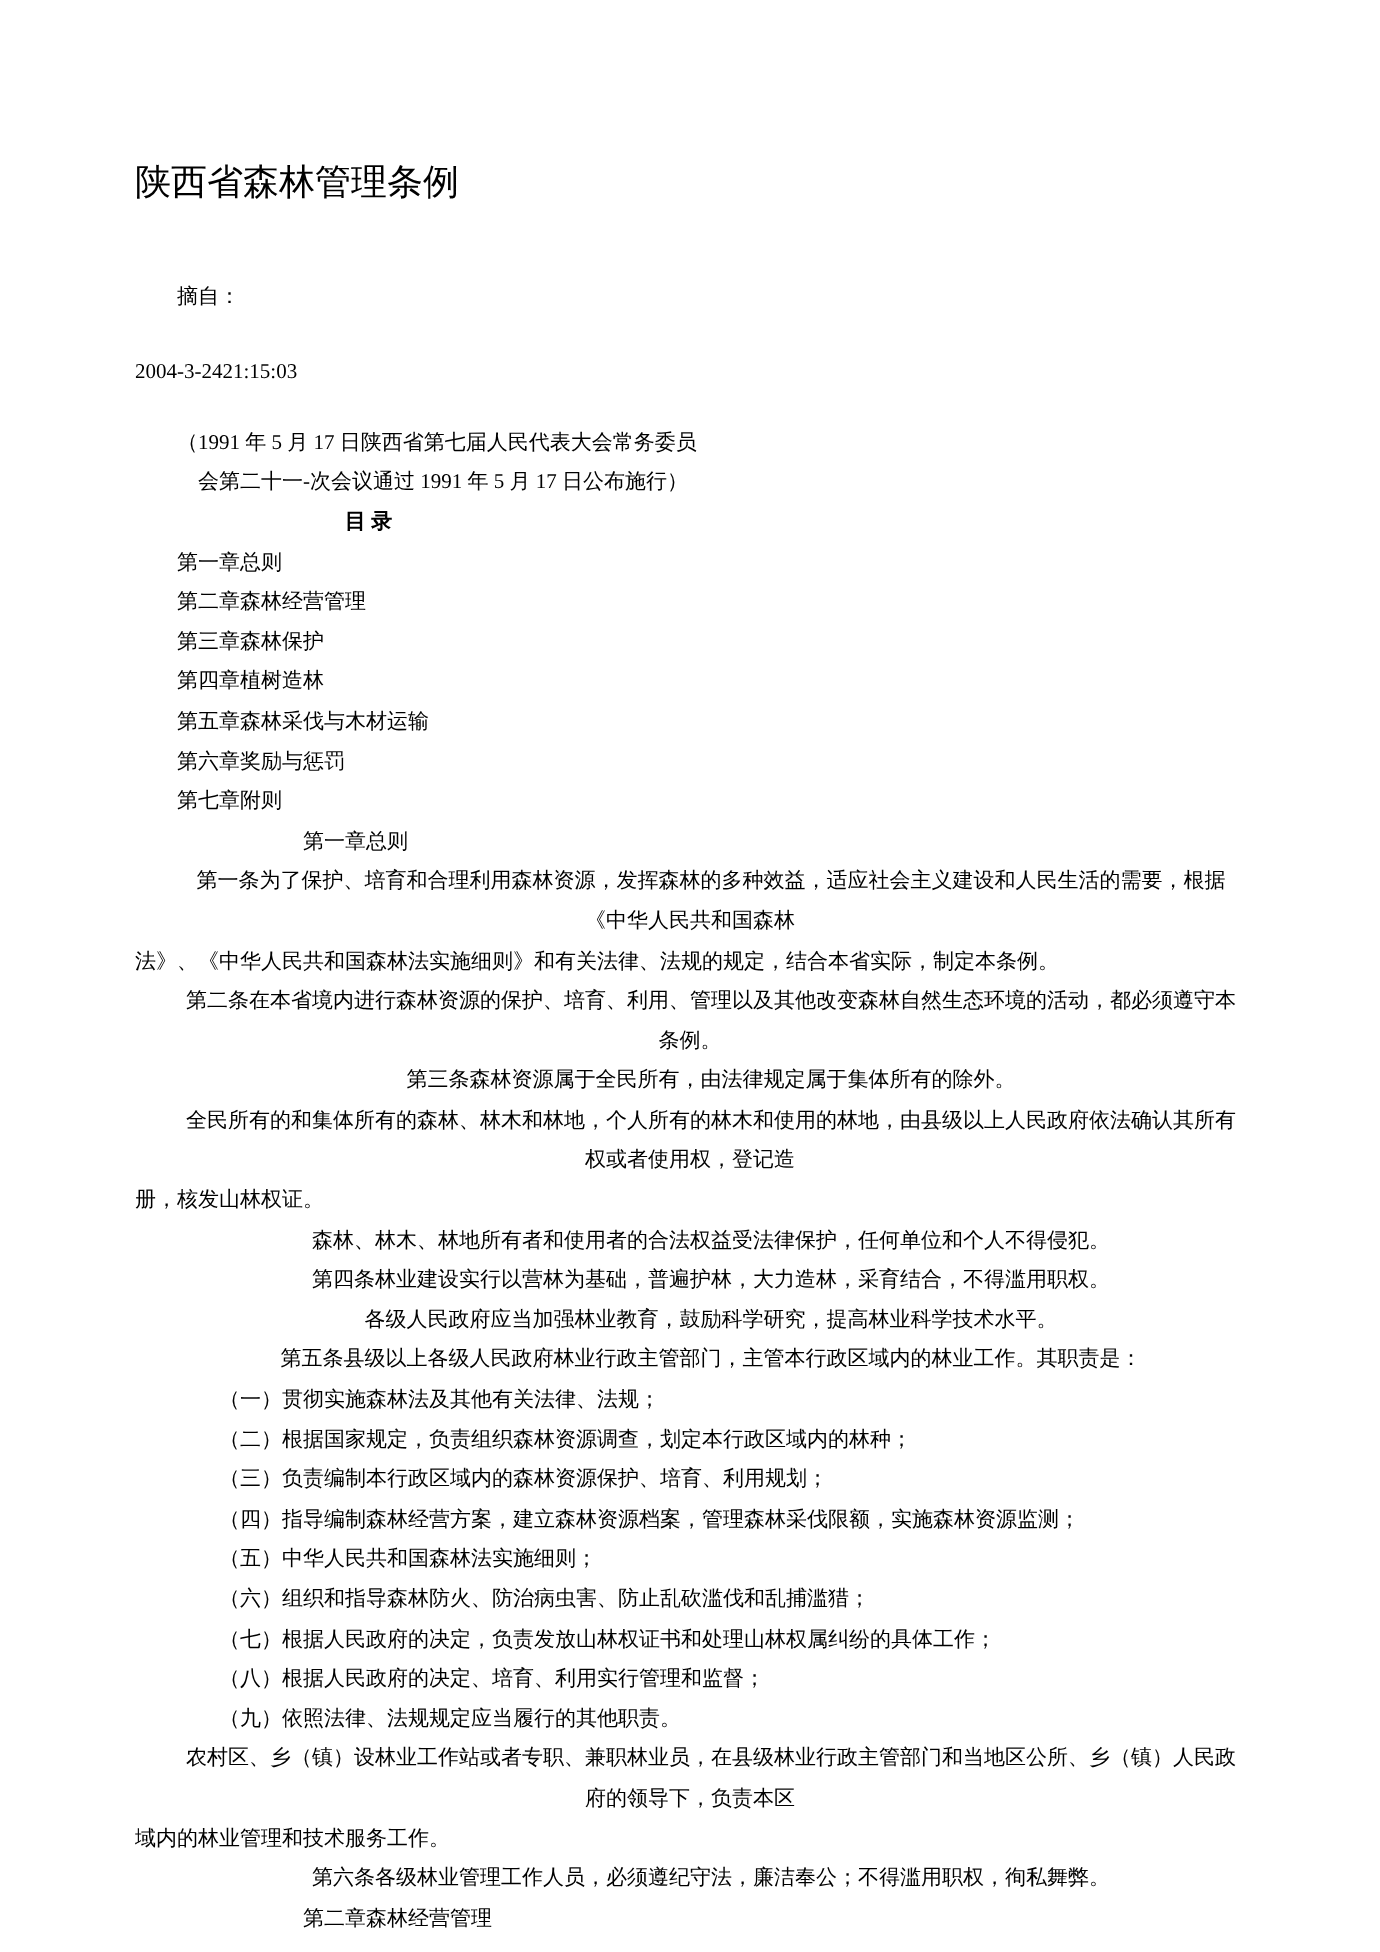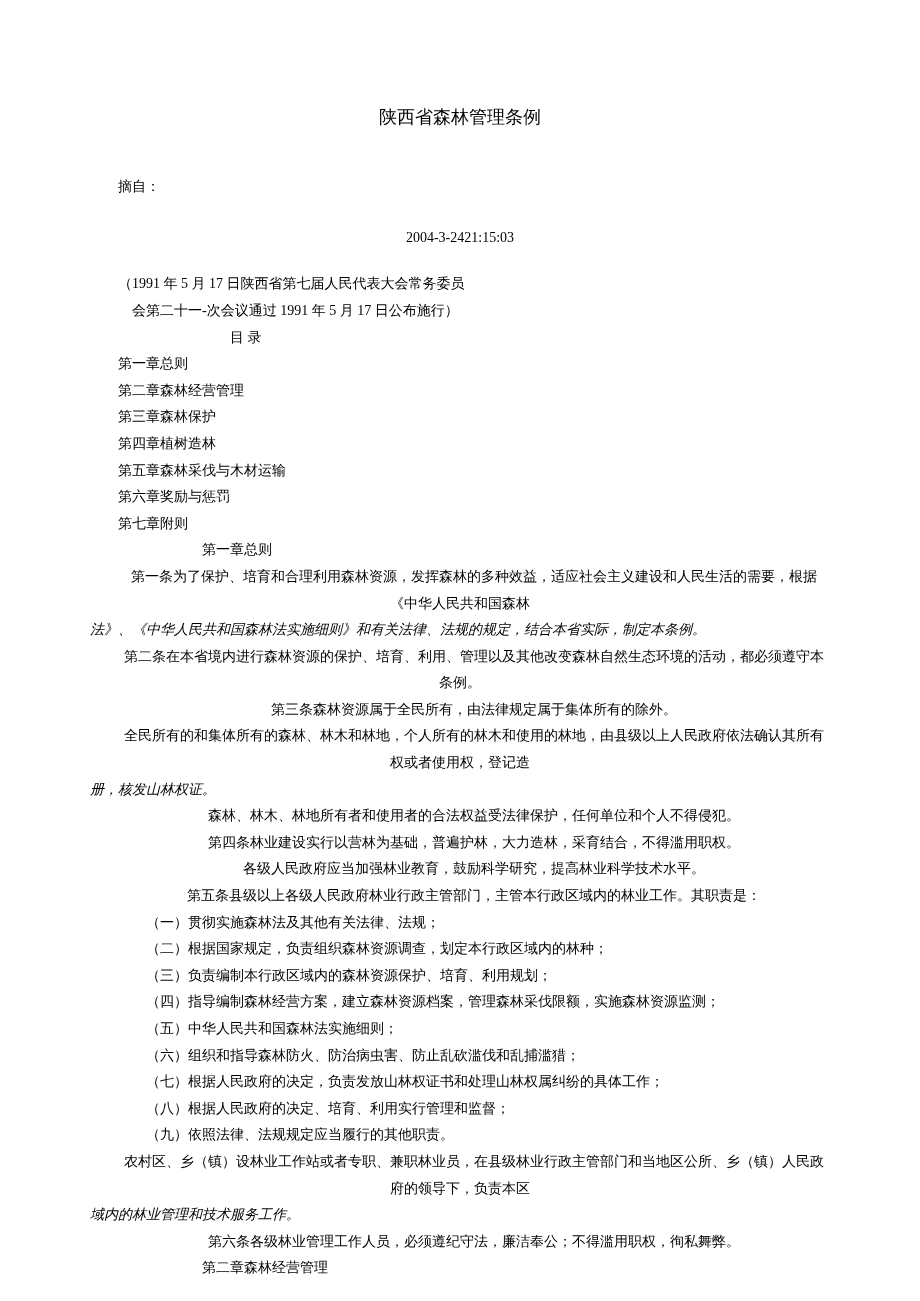--- a/index.html
+++ b/index.html
@@ -7,41 +7,41 @@
       font-size: 14px;
       line-height: 1.9;
       color: #000;
       background: #fff;
       margin: 0;
       padding: 100px 90px 60px 90px;
       width: 920px;
       box-sizing: border-box;
     }
     .title {
-      text-align: center;
-      font-size: 18px;
+      text-align: left;
+      font-size: 24px;
       font-weight: normal;
       margin-bottom: 40px;
     }
     .source-line {
       margin-bottom: 8px;
     }
     .timestamp {
-      text-align: center;
+      text-align: left;
       margin-bottom: 20px;
       margin-top: 24px;
     }
     .indent1 { margin-left: 2em; }
     .indent2 { margin-left: 3em; }
     .indent3 { margin-left: 4em; }
-    .center-ish { margin-left: 10em; }
+    .center-ish { margin-left: 10em; font-weight: bold; }
     .center-ish2 { margin-left: 8em; }
     p { margin: 0; }
     .para { text-indent: 2em; margin: 0; text-align: center; }
-    .noindent { text-indent: 0; margin: 0; font-style: italic; }
+    .noindent { text-indent: 0; margin: 0; }
   </style>
 </head>
 <body>
 
 <div class="title">陕西省森林管理条例</div>
 
 <p class="indent1 source-line">摘自：</p>
 
 <p class="timestamp">2004-3-2421:15:03</p>
 

